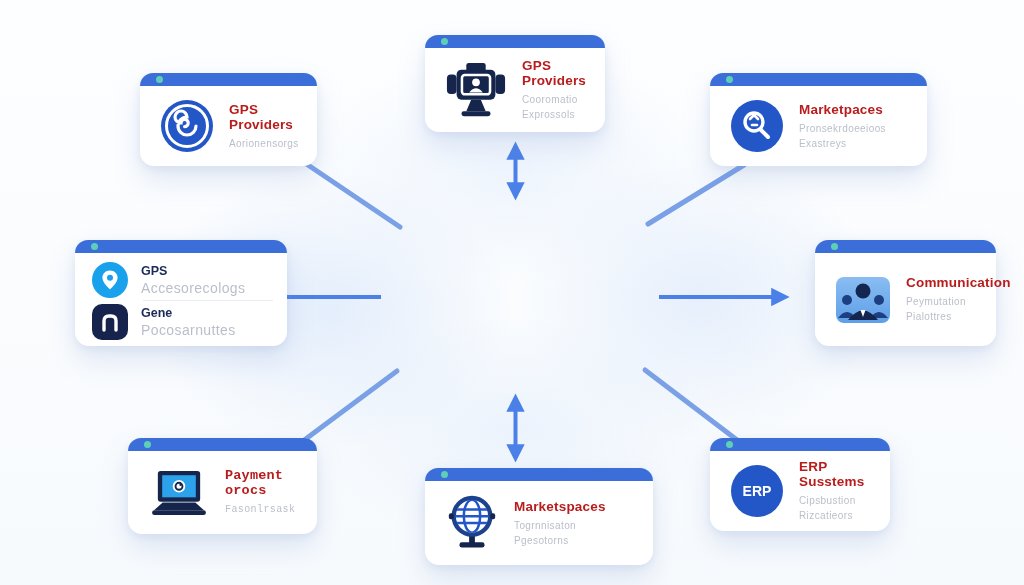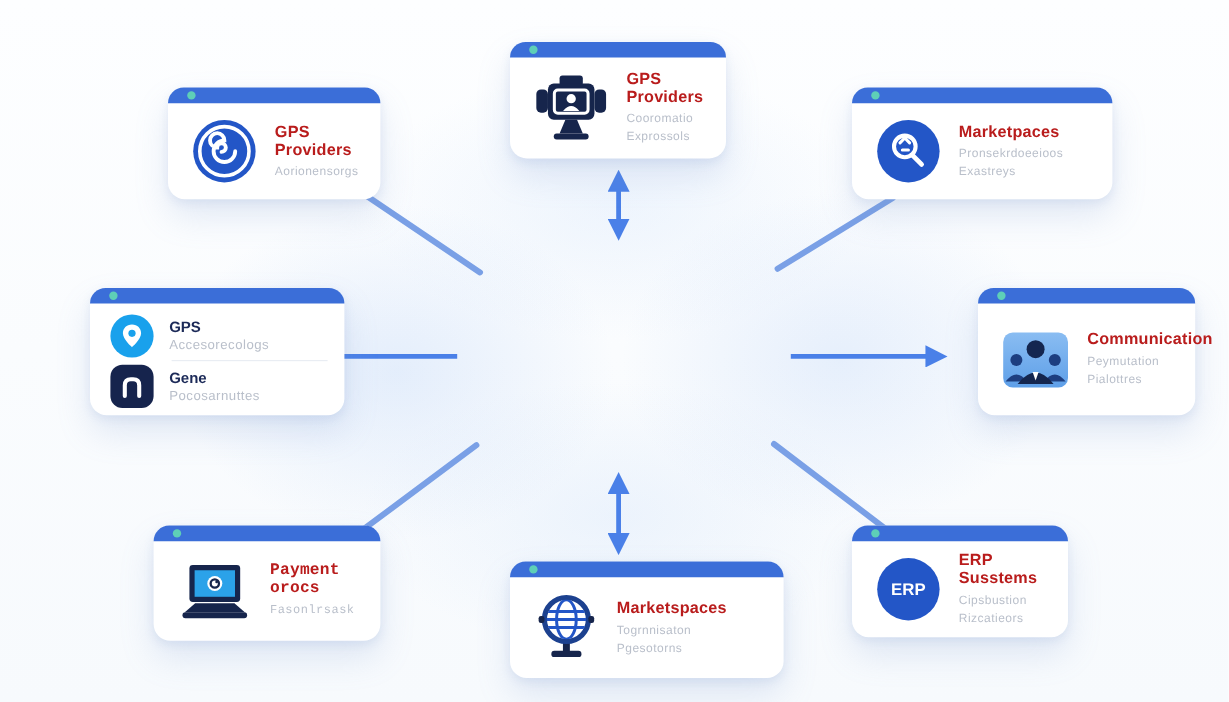--- a/index.html
+++ b/index.html
@@ -39,21 +39,21 @@
   .icon-wrap{flex:0 0 auto;display:flex;align-items:center;justify-content:center;}
   .texts{display:flex;flex-direction:column;}
   .card-title{font-size:13.5px;font-weight:700;color:#b91c1c;letter-spacing:.2px;margin-bottom:4px;}
   .card-sub{font-size:10px;color:#b9bfca;letter-spacing:.4px;line-height:1.5;}
 
   
   .rows-card .card-body{flex-direction:column;align-items:stretch;gap:0;padding:6px 14px 4px 16px;}
   .row-item{display:flex;align-items:center;gap:12px;flex:1;}
   .row-divider{height:1px;background:#e9edf3;margin-left:52px;}
   .row-title{font-size:12.5px;font-weight:700;color:#1c2a58;margin-bottom:2px;}
-  .row-sub{font-size:11px;color:#b9bfca;letter-spacing:.4px;}
+  .row-sub{font-size:14px;color:#b9bfca;letter-spacing:.4px;}
 
   
   .center-node{
     position:absolute;left:385px;top:205px;width:270px;height:185px;
     background:#ffffff;border:3px solid #4b7fe6;border-radius:26px;box-sizing:border-box;
     display:flex;flex-direction:column;align-items:center;justify-content:center;
     box-shadow:0 0 0 7px rgba(130,170,240,.16),0 16px 36px rgba(100,140,225,.28);
   }
   .center-line{font-size:34px;font-weight:800;color:#152148;line-height:1.18;letter-spacing:-.5px;}
 </style>

